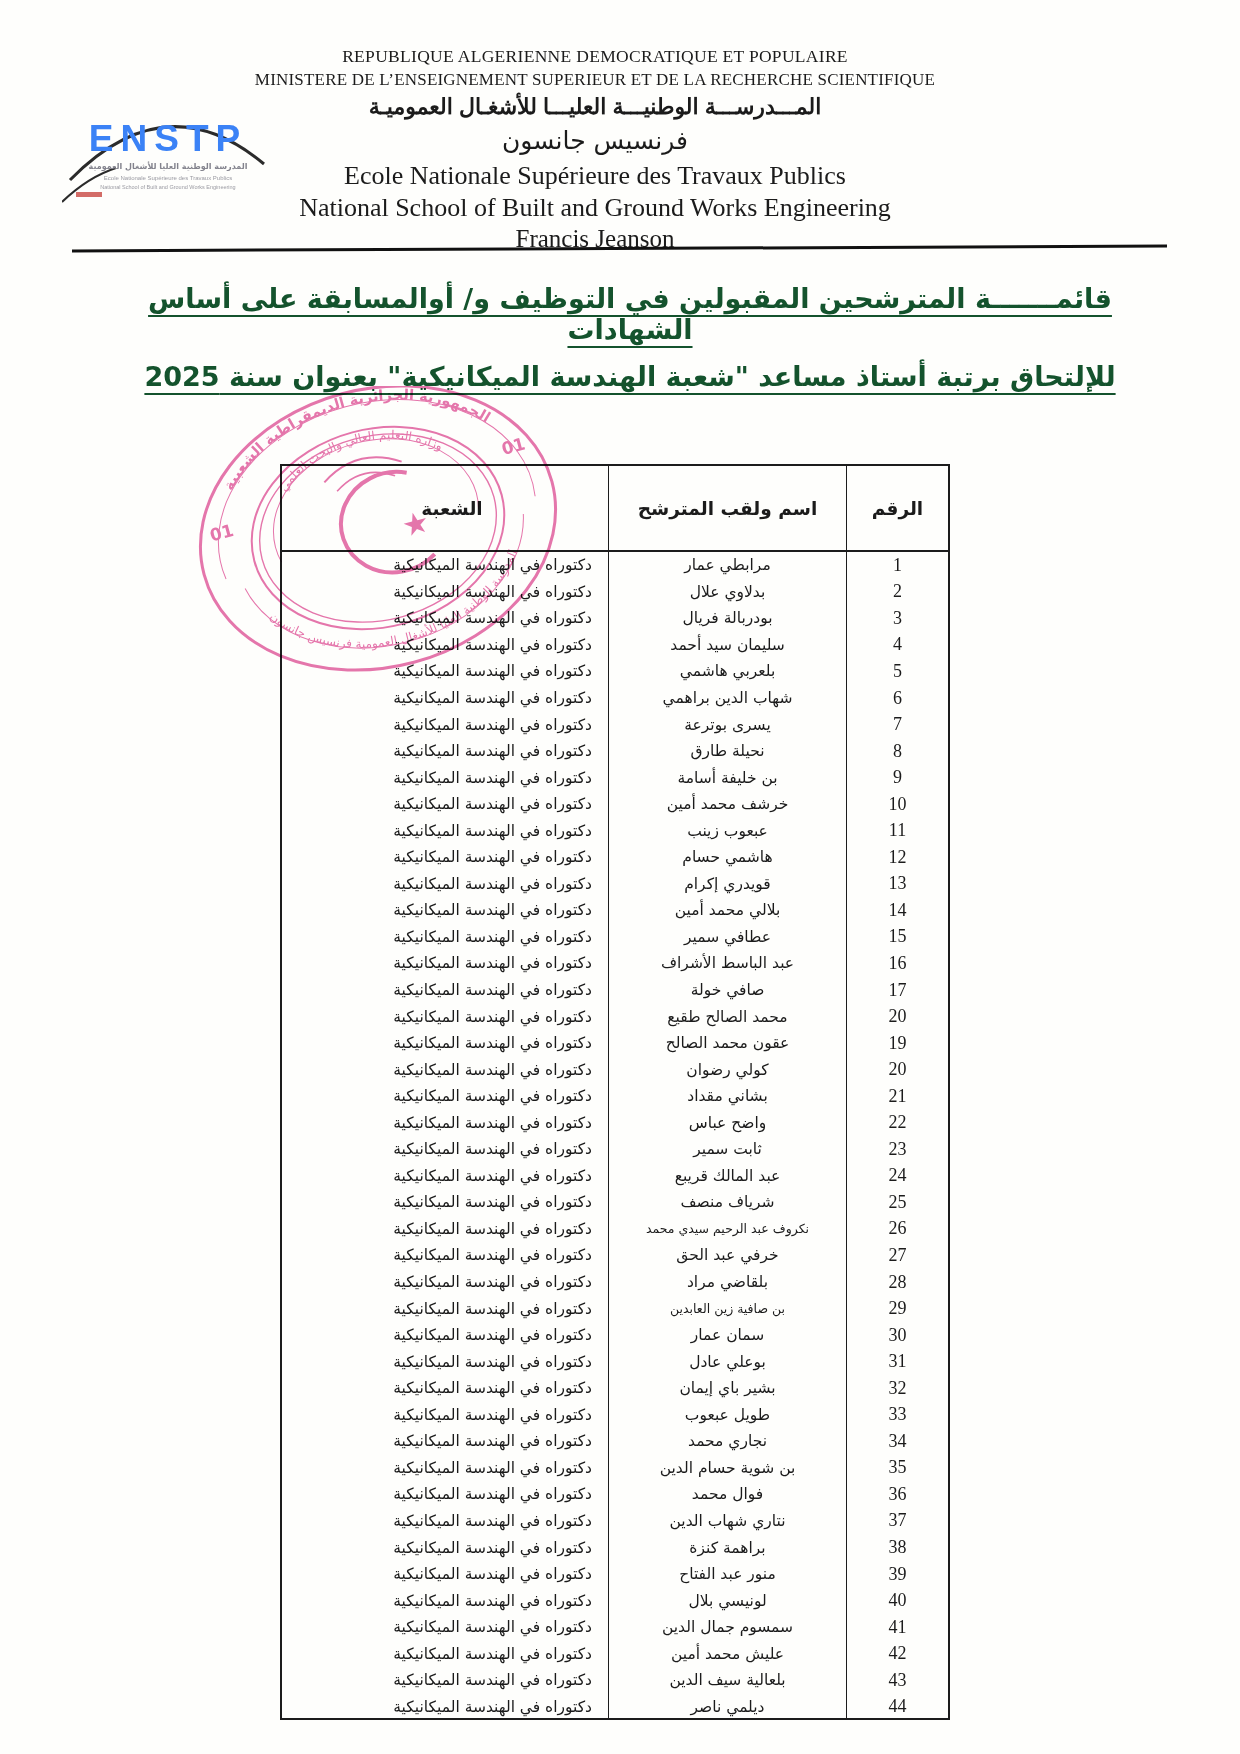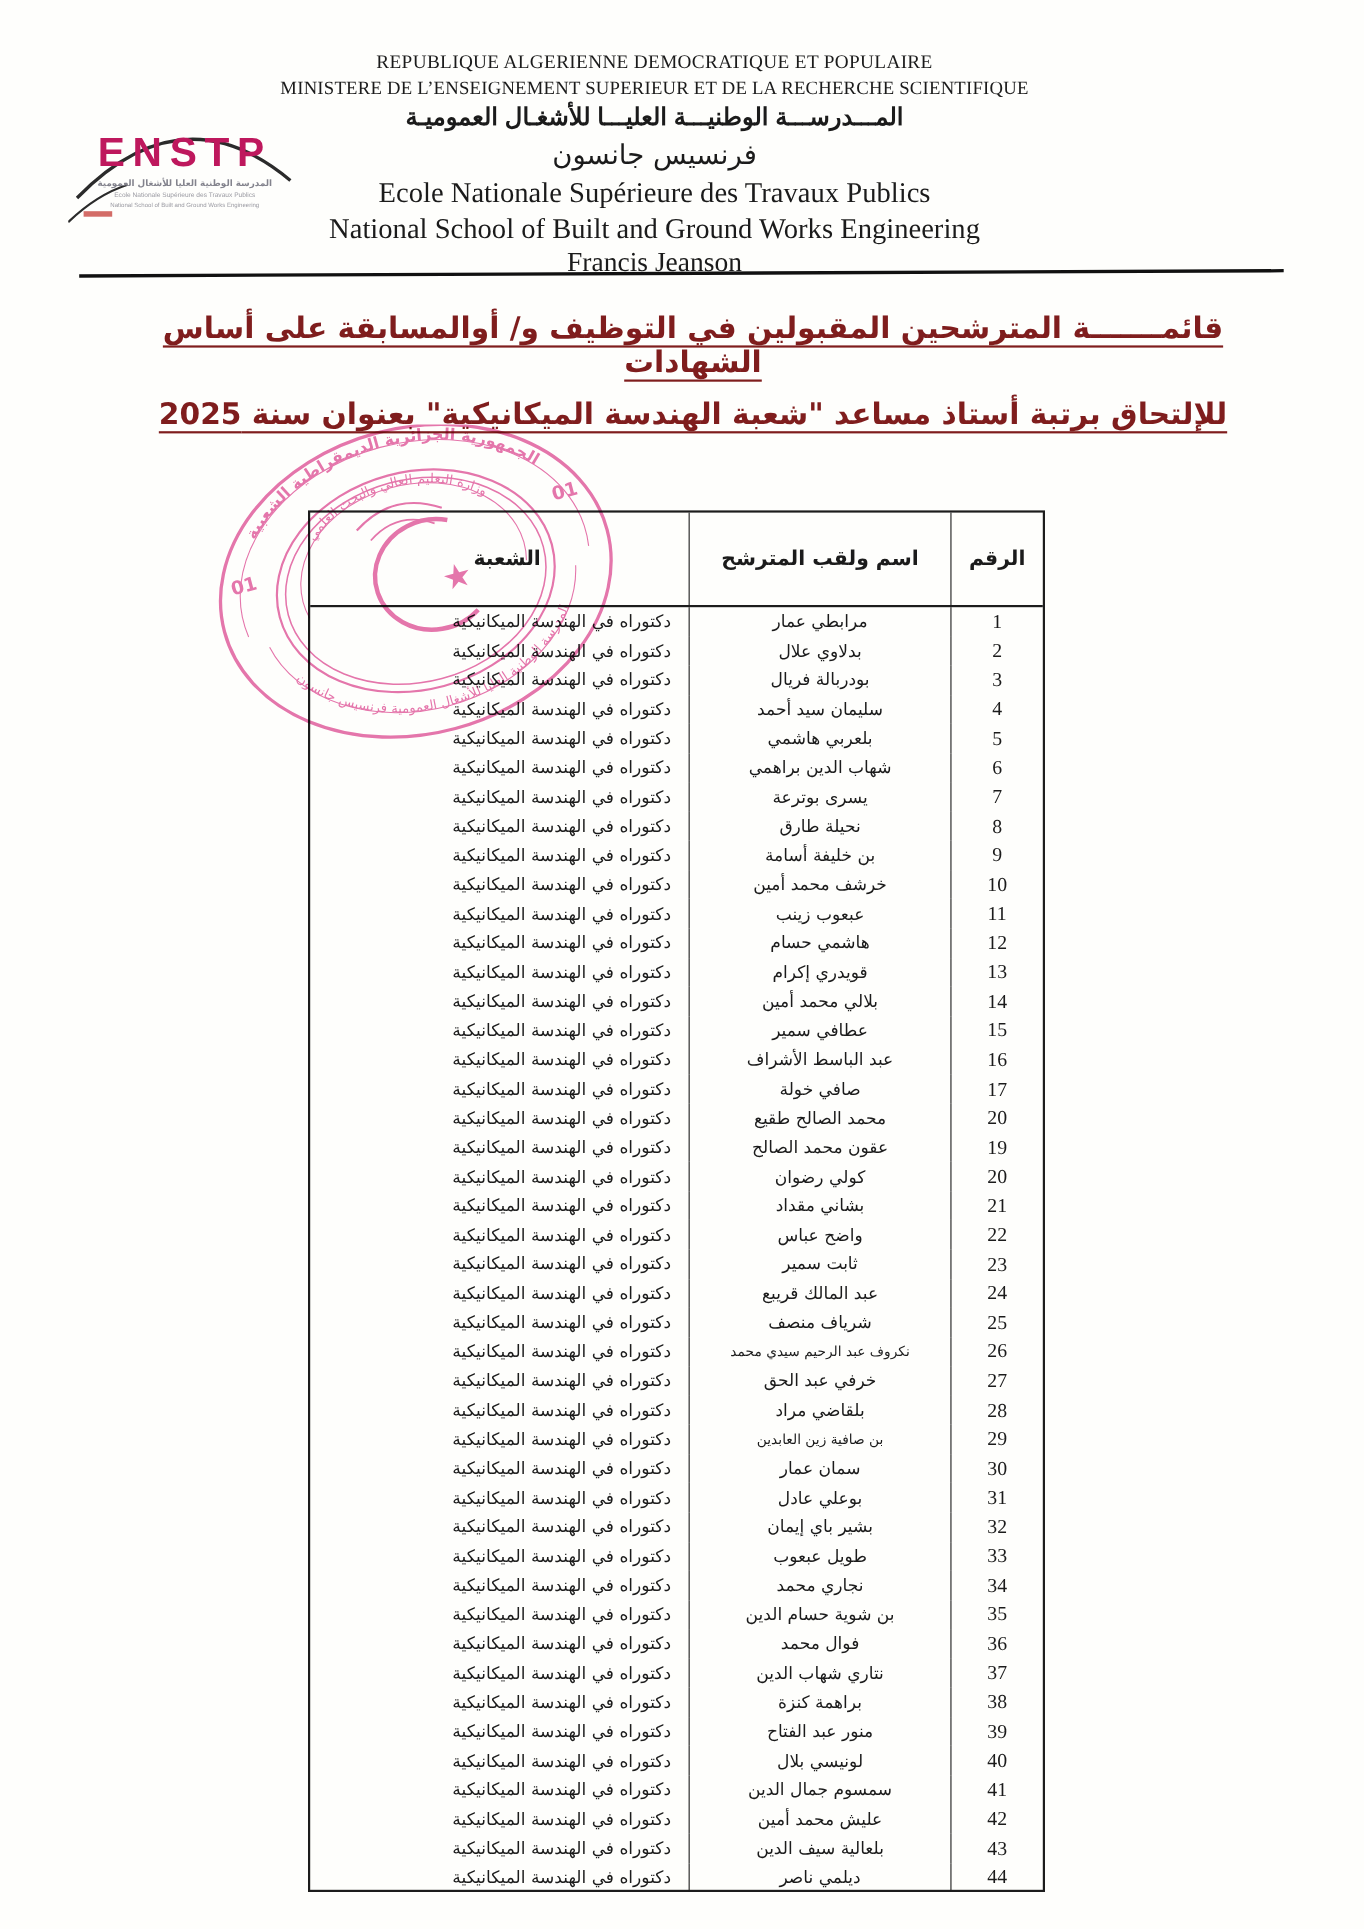--- a/index.html
+++ b/index.html
@@ -16,45 +16,45 @@
   .lh-ar2{font-family:"DejaVu Sans",sans-serif;font-size:25px;margin-top:6px;direction:rtl;}
   .lh-fr3{font-size:26px;margin-top:6px;}
   .lh-en1{font-size:26px;margin-top:2px;}
   .lh-en2{font-size:25px;margin-top:2px;}
   .head-rule{position:absolute;left:72px;top:247px;width:1095px;height:3px;background:#111;transform:rotate(-.25deg);}
   
   .logo{position:absolute;left:62px;top:80px;width:212px;height:130px;}
   .logo svg{position:absolute;left:0;top:0;}
   .logo-acr{position:absolute;left:0;top:40px;width:212px;text-align:center;
     font-family:"Liberation Sans","DejaVu Sans",sans-serif;font-weight:bold;
-    font-size:37px;color:#be185d;letter-spacing:7px;line-height:1;}
+    font-size:37px;color:#3b82f6;letter-spacing:7px;line-height:1;}
   .logo-sub-ar{position:absolute;left:6px;top:82px;width:200px;text-align:center;
     font-family:"DejaVu Sans",sans-serif;font-size:8px;color:#83838d;font-weight:bold;direction:rtl;}
   .logo-sub-fr{position:absolute;left:10px;top:95px;width:192px;text-align:center;
     font-family:"Liberation Sans",sans-serif;font-size:6px;color:#9a9aa2;}
   .logo-sub-en{position:absolute;left:10px;top:104px;width:192px;text-align:center;
     font-family:"Liberation Sans",sans-serif;font-size:5.5px;color:#9a9aa2;}
   .logo-red{position:absolute;left:14px;top:112px;width:26px;height:5px;background:#c43b35;opacity:.75;}
   
   .doc-title{position:absolute;left:90px;top:283px;width:1080px;text-align:center;direction:rtl;
-    font-family:"DejaVu Sans",sans-serif;font-weight:bold;color:#7f1d1d;}
+    font-family:"DejaVu Sans",sans-serif;font-weight:bold;color:#14532d;}
   .doc-title .t1,.doc-title .t2{
     font-size:27px;text-decoration:underline;text-decoration-thickness:2px;text-underline-offset:7px;}
   .doc-title .t2{margin-top:16px;}
   
   .list-table{position:absolute;left:280px;top:464px;width:670px;height:1256px;
     border:2px solid #1c1c1c;box-sizing:border-box;direction:rtl;
     display:flex;flex-direction:column;background:transparent;}
   .trow{display:flex;flex-direction:row;}
   .thead{height:84px;flex:none;border-bottom:2px solid #1c1c1c;
     font-family:"DejaVu Sans",sans-serif;font-weight:bold;font-size:18.5px;}
   .tbody{flex:1;display:flex;flex-direction:column;}
   .tbody .trow{height:26.55px;flex:none;}
   .cell{display:flex;align-items:center;justify-content:center;box-sizing:border-box;overflow:visible;}
-  .col-num{width:84px;flex:none;border-left:1.5px solid #1c1c1c;}
+  .col-num{width:102px;flex:none;border-left:1.5px solid #1c1c1c;}
   .col-name{width:238px;flex:none;border-left:1.5px solid #1c1c1c;}
   .col-spec{flex:1;}
   .tbody .col-num{font-family:"Liberation Serif",serif;font-size:18px;}
   .tbody .col-name{font-family:"DejaVu Sans",sans-serif;font-size:15.5px;white-space:nowrap;}
   .tbody .col-spec{font-family:"DejaVu Sans",sans-serif;font-size:15.5px;
     justify-content:flex-start;padding-right:16px;white-space:nowrap;}
   
   .stamp{position:absolute;left:188px;top:386px;width:392px;height:300px;
     opacity:.82;mix-blend-mode:multiply;pointer-events:none;}
 </style>

